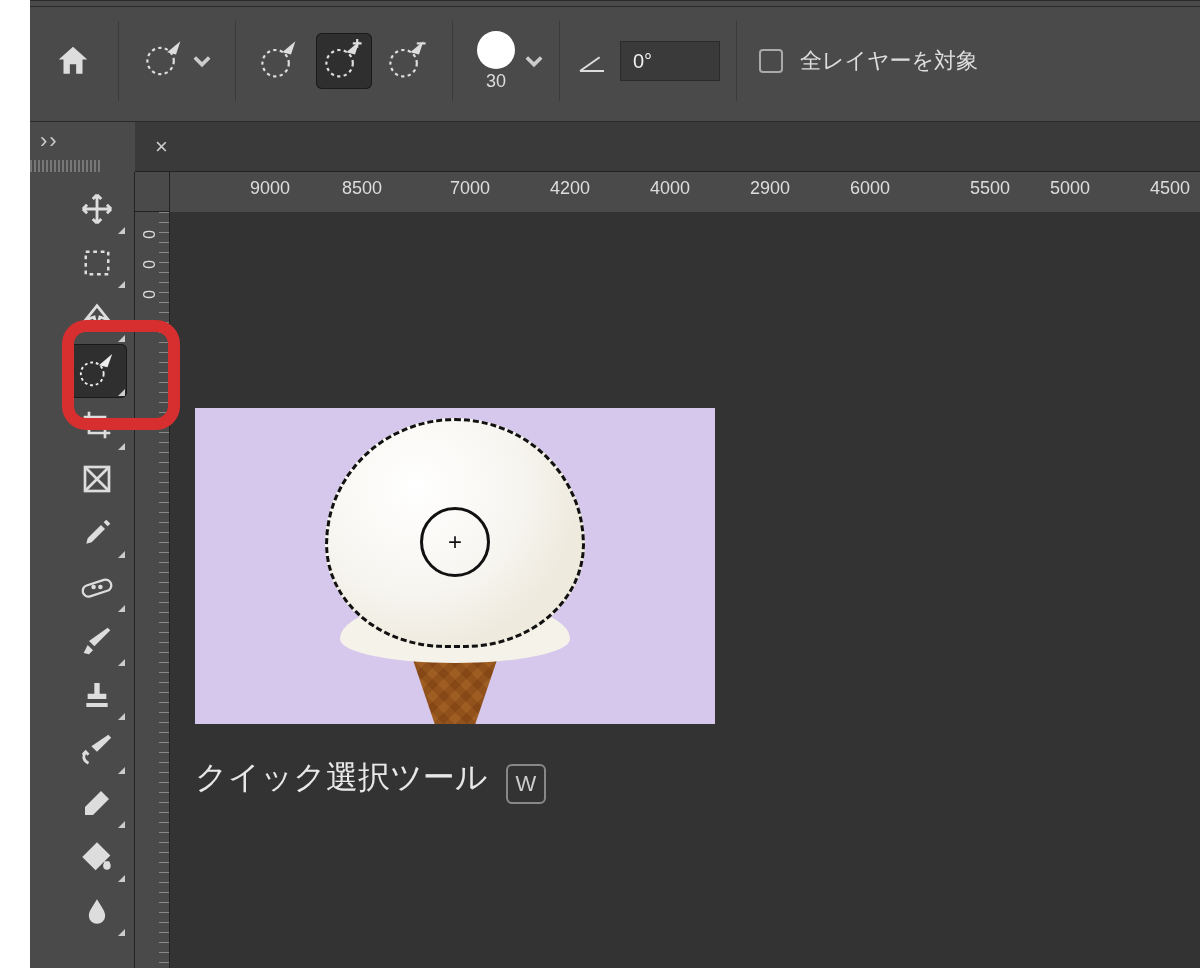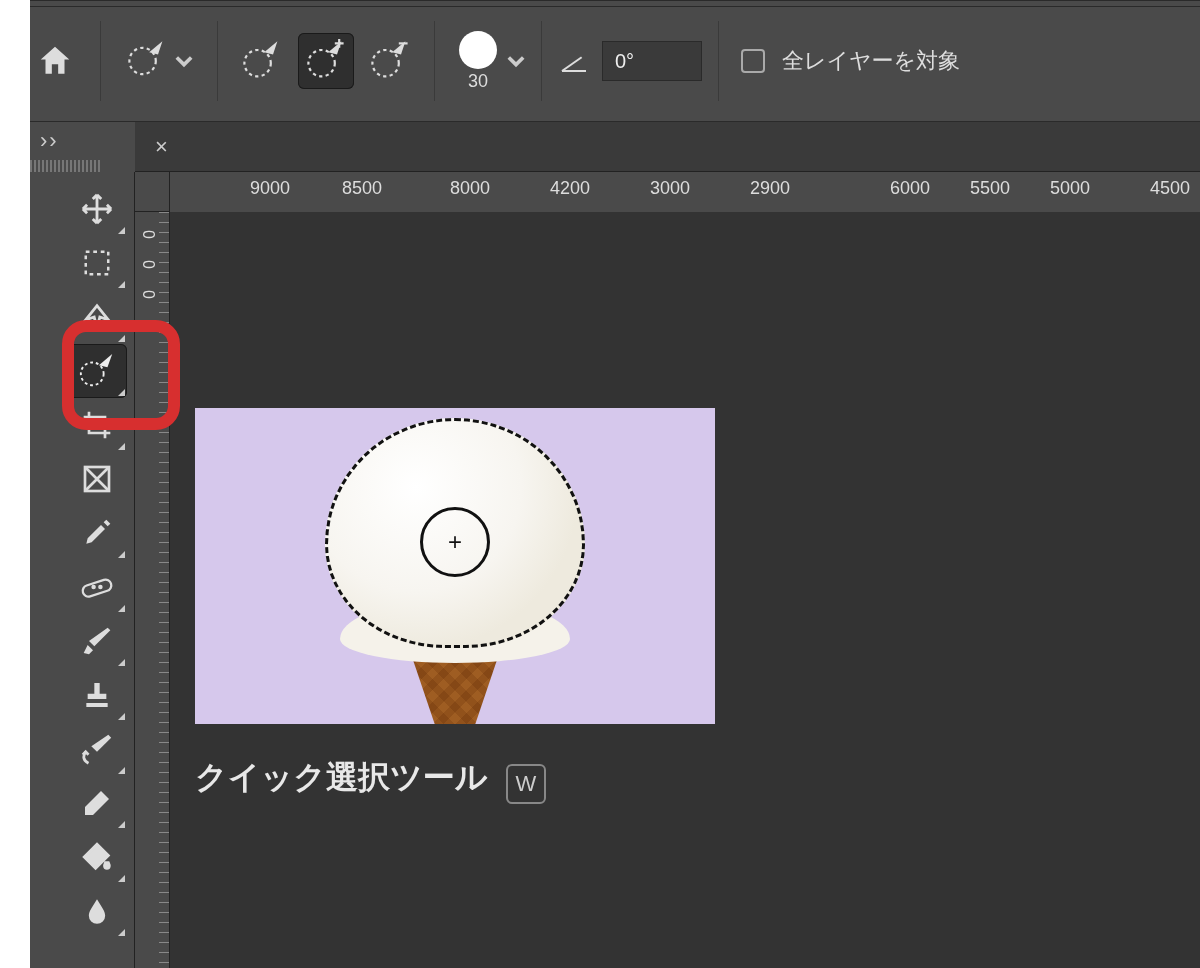--- a/index.html
+++ b/index.html
@@ -20,21 +20,21 @@
       background: #4a4a4a;
     }
     
     .options-bar {
       height: 122px;
       background: #4a4a4a;
       border-top: 1px solid #2a2a2a;
       border-bottom: 1px solid #2a2a2a;
       display: flex;
       align-items: center;
-      padding: 0 0;
+      padding: 0 18px;
       gap: 10px;
       position: relative;
     }
     .options-bar::after{
       content:"";
       position:absolute;
       left:0; right:0; top:5px;
       height:1px;
       background:#2a2a2a;
     }
@@ -267,21 +267,21 @@
     }
 
     
     .tooltip {
       position:absolute;
       left:165px; top:756px;
       width:520px;
       color:#e8e8e8;
     }
     .tooltip h2 {
-      font-size:32px; font-weight:700;
+      font-size:32px; font-weight:400;
       display:inline-block;
       margin-right:14px;
     }
     .shortcut {
       display:inline-flex;
       width:40px; height:40px;
       align-items:center; justify-content:center;
       border:2px solid #888;
       border-radius:6px;
       font-size:22px;
@@ -379,25 +379,25 @@
   <div class="tab-bar">
     <span class="expand-btn">››</span>
     <div class="grip"></div>
     <span class="tab-close">×</span>
   </div>
 
   <div class="workspace">
     <div class="ruler-h">
       <span class="tick" style="left:100px">9000</span>
       <span class="tick" style="left:192px">8500</span>
-      <span class="tick" style="left:300px">8000</span>
+      <span class="tick" style="left:300px">7000</span>
       <span class="tick" style="left:400px">4200</span>
-      <span class="tick" style="left:500px">3000</span>
+      <span class="tick" style="left:500px">4000</span>
       <span class="tick" style="left:600px">2900</span>
-      <span class="tick" style="left:740px">6000</span>
+      <span class="tick" style="left:700px">6000</span>
       <span class="tick" style="left:820px">5500</span>
       <span class="tick" style="left:900px">5000</span>
       <span class="tick" style="left:1000px">4500</span>
     </div>
     <div class="ruler-v">
       <span class="vnum" style="top:58px">0</span>
       <span class="vnum" style="top:88px">0</span>
       <span class="vnum" style="top:118px">0</span>
       <span class="vnum v4">4</span>
     </div>

